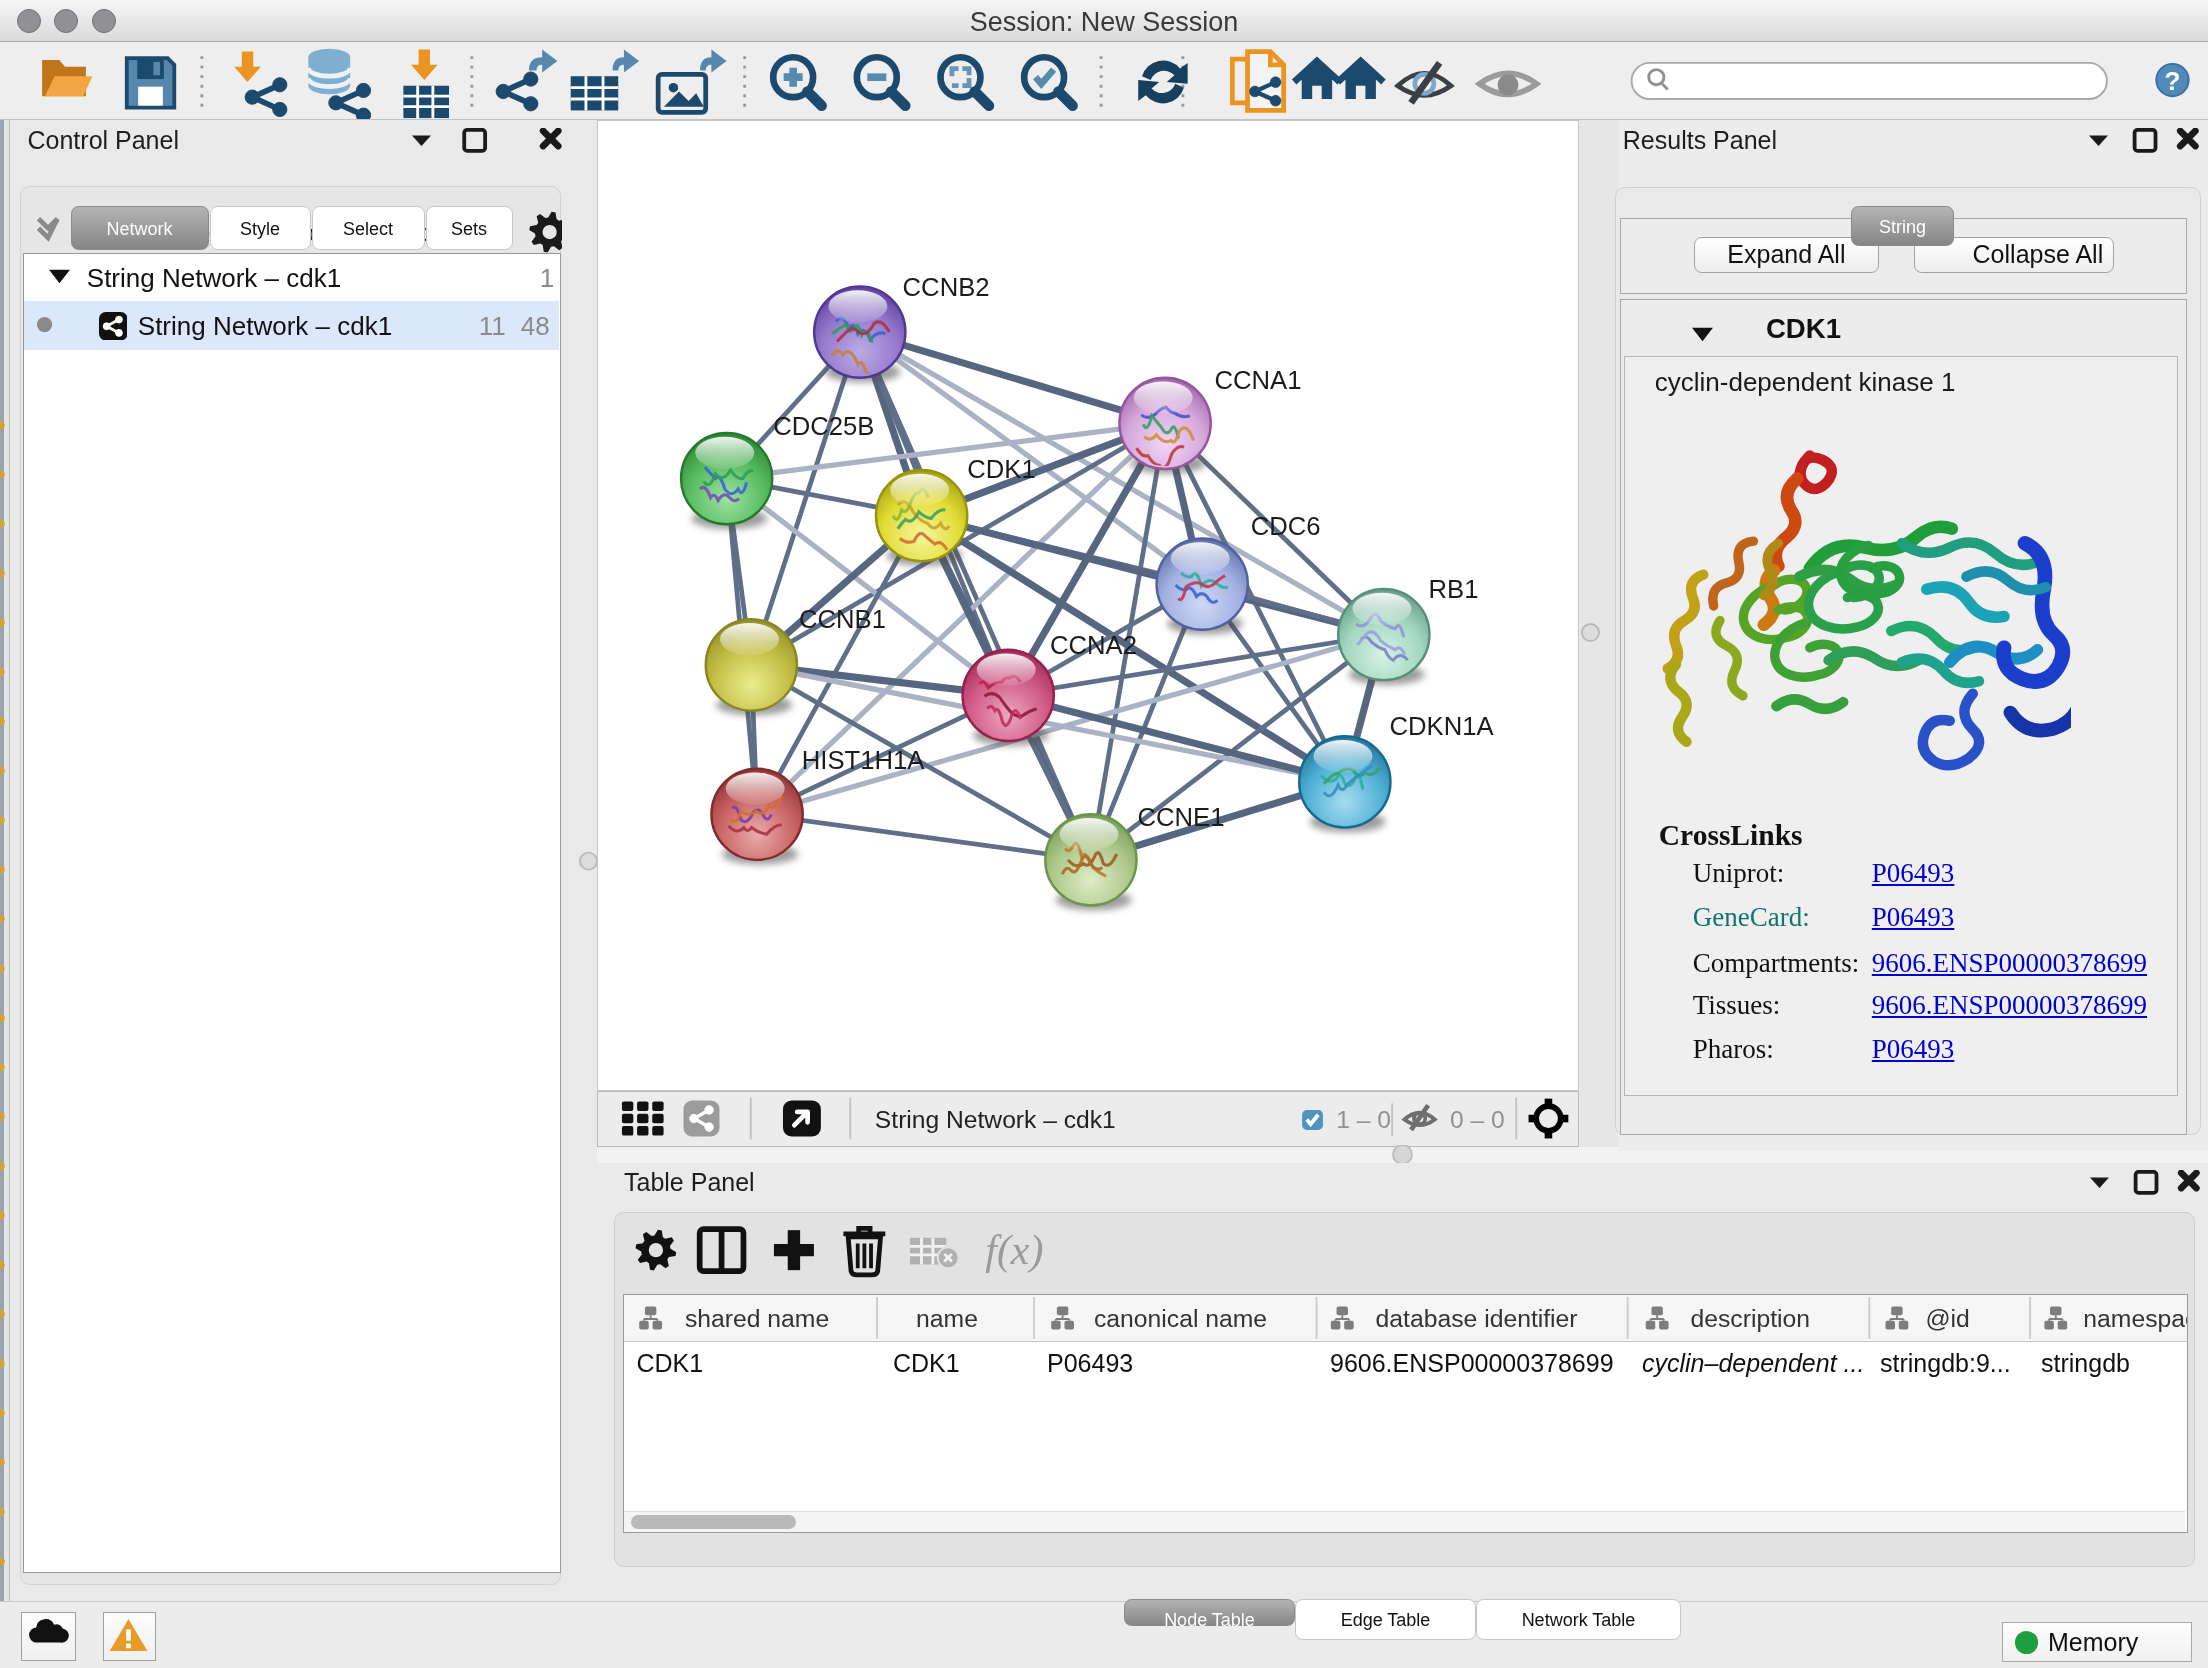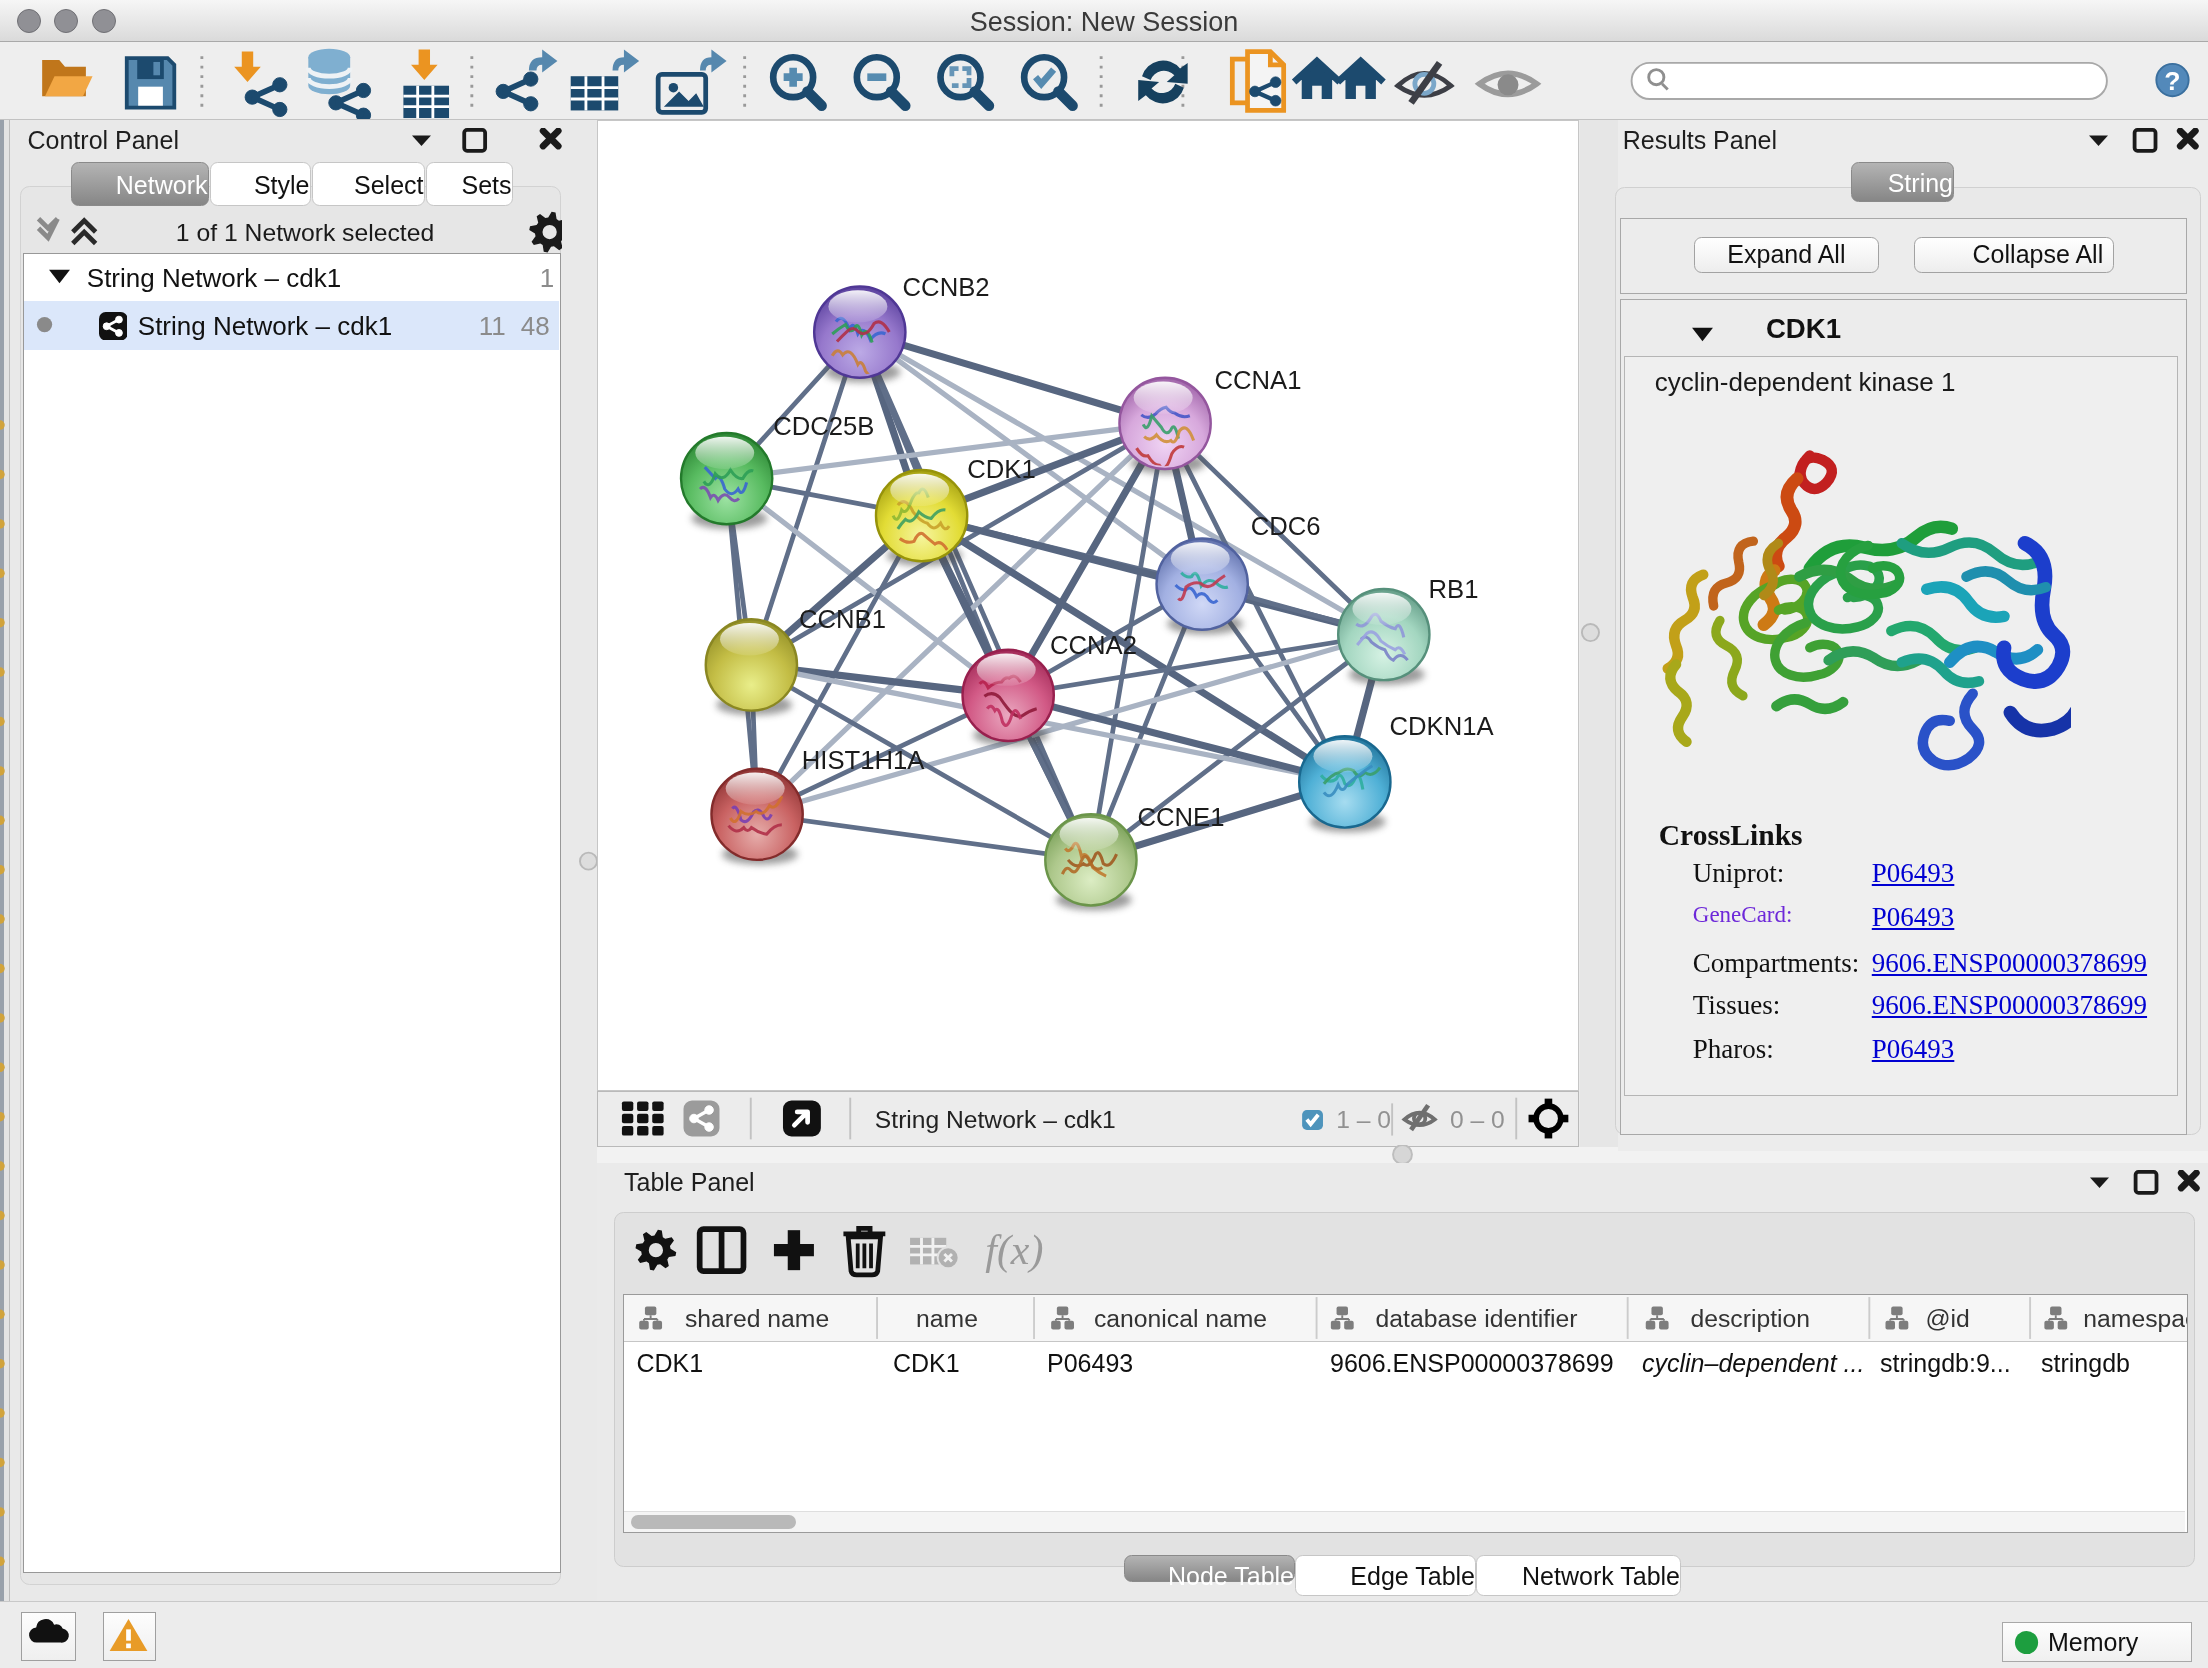--- a/index.html
+++ b/index.html
@@ -4,21 +4,21 @@
 <style>
   html,body{margin:0;padding:0;}
   body{width:2208px;height:1668px;overflow:hidden;font-family:"Liberation Sans",sans-serif;background:#e9e9e9;}
   .abs{position:absolute;}
   #root{position:relative;width:2208px;height:1668px;background:#eaeaea;overflow:hidden;}
   #titlebar{left:0;top:0;width:2208px;height:42px;background:linear-gradient(#f6f6f6,#dadada);border-bottom:1px solid #a9a9a9;box-sizing:border-box;}
   .tl{width:24px;height:24px;border-radius:50%;background:#909095;border:1.4px solid #707075;top:8.6px;box-sizing:border-box;}
   #title{width:100%;text-align:center;top:6.7px;font-size:27px;color:#3a3a3a;}
   #toolbar{left:0;top:42px;width:2208px;height:78px;background:#eeeeee;border-bottom:1px solid #c2c2c2;box-sizing:border-box;}
   .phead{font-size:25px;color:#1e1e1e;}
-  .tab{z-index:5;text-align:right;font-size:25px;color:#111;background:#fff;border:1px solid #c6c6c6;box-sizing:border-box;border-radius:7.6px;}
+  .tab{z-index:5;text-align:center;font-size:18px;color:#111;background:#fff;border:1px solid #c6c6c6;box-sizing:border-box;border-radius:7.6px;margin-top:44px;}
   .tabsel{background:linear-gradient(#b4b4b4,#868686);color:#fff;border:1px solid #8a8a8a;}
   .gbtn{background:linear-gradient(#ffffff,#ededed);border:1.9px solid #a2a2a2;border-radius:7.6px;box-sizing:border-box;text-align:center;font-size:25px;color:#111;}
   a.lnk{color:#0000d2;text-decoration:underline;}
   .serif{font-family:"Liberation Serif",serif;}
 </style>
 </head>
 <body>
 <div id="root">
 
   <div id="titlebar" class="abs">
@@ -657,21 +657,21 @@
             <path d="M210,120 a18,13 -12 1,1 8,24 a18,13 -12 1,1 -12,-46" stroke="#27a040" stroke-width="9"></path>
             <path d="M238,210 q24,-10 40,8 q14,16 34,10" stroke="#1fa28c" stroke-width="10"></path>
             <path d="M120,96 q-16,10 -8,26 q8,14 -6,24" stroke="#b08a18" stroke-width="9"></path>
             <path d="M300,128 q22,-12 40,4 q16,14 36,6" stroke="#1f8fae" stroke-width="10"></path>
           </g>
         </svg>
 
         <div class="serif abs" style="left:34px;top:462px;font-size:29.5px;font-weight:bold;color:#111;">CrossLinks</div>
         <div class="serif abs" style="left:68px;top:501px;font-size:27px;color:#111;">Uniprot:</div>
         <a class="lnk serif abs" style="left:247px;top:501px;font-size:27px;">P06493</a>
-        <div class="serif abs" style="left:68px;top:545px;font-size:23px;color:#6d28d9;">GeneCard:</div>
+        <div class="serif abs" style="left:68px;top:545px;font-size:27px;color:#0f766e;">GeneCard:</div>
         <a class="lnk serif abs" style="left:247px;top:545px;font-size:27px;">P06493</a>
         <div class="serif abs" style="left:68px;top:591px;font-size:27px;color:#111;">Compartments:</div>
         <a class="lnk serif abs" style="left:247px;top:591px;font-size:27px;">9606.ENSP00000378699</a>
         <div class="serif abs" style="left:68px;top:633px;font-size:27px;color:#111;">Tissues:</div>
         <a class="lnk serif abs" style="left:247px;top:633px;font-size:27px;">9606.ENSP00000378699</a>
         <div class="serif abs" style="left:68px;top:677px;font-size:27px;color:#111;">Pharos:</div>
         <a class="lnk serif abs" style="left:247px;top:677px;font-size:27px;">P06493</a>
       </div>
     </div>
   </div>

